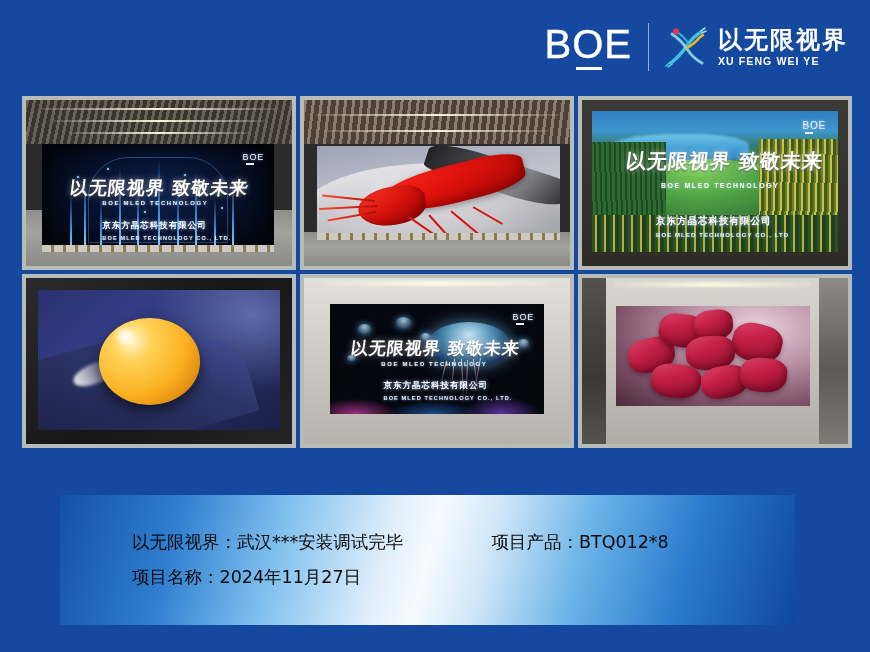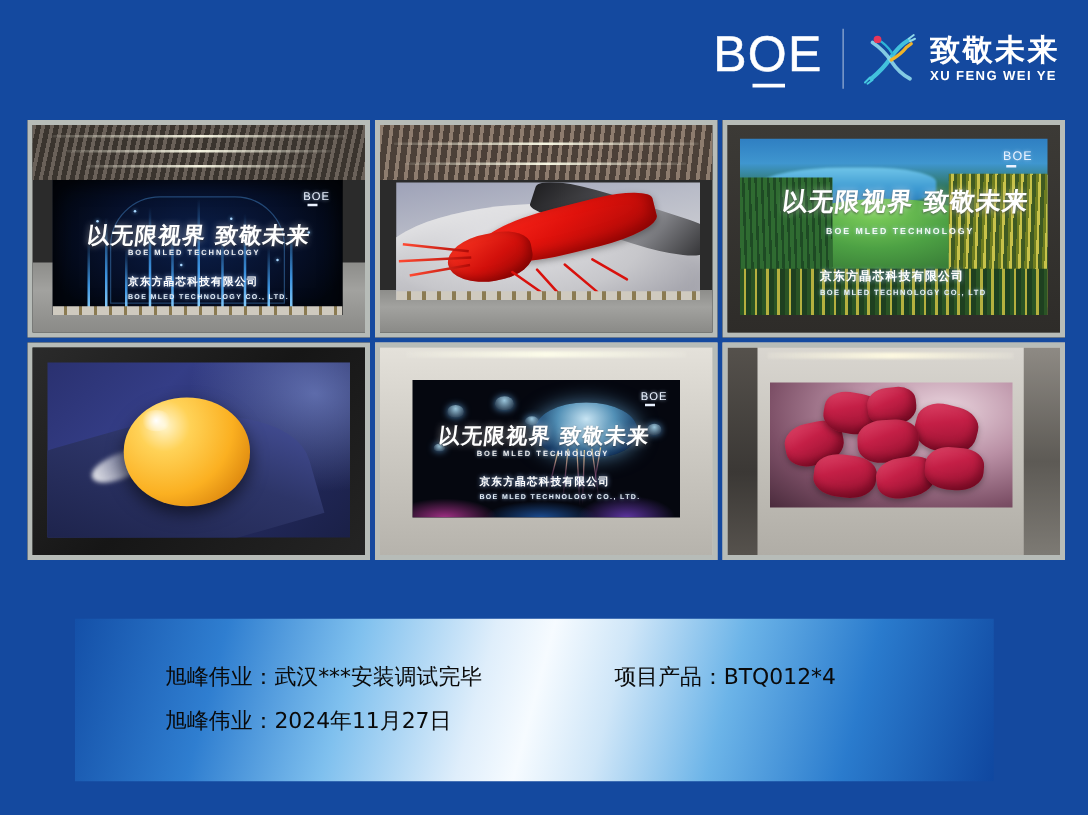--- a/index.html
+++ b/index.html
@@ -463,21 +463,21 @@
         <path d="M9 9 C15 13 20 18 24 24 C28 30 33 35 39 38" stroke="#8fd8ea" stroke-width="3" fill="none" stroke-linecap="round" opacity="0.9"></path>
         <path d="M12 6 C18 9 22 13 25 18" stroke="#2fb3d6" stroke-width="2" fill="none" stroke-linecap="round"></path>
         <path d="M24 23 C29 20 33 17 36 13 L40 10" stroke="#f0b429" stroke-width="2.6" fill="none" stroke-linecap="round"></path>
         <ellipse cx="13" cy="6.5" rx="3.1" ry="2.9" fill="#e8365a"></ellipse>
         <path d="M7 37 L3 41 M9 39 L5 42" stroke="#45c8e0" stroke-width="1.6" stroke-linecap="round"></path>
         <path d="M38 6 L42 3 M39 8 L43 6" stroke="#8fd8ea" stroke-width="1.6" stroke-linecap="round"></path>
       </svg>
     </div>
 
     <div class="xfwy-text">
-      <div class="xfwy-cn">致敬未来</div>
+      <div class="xfwy-cn">以无限视界</div>
       <div class="xfwy-en">XU FENG WEI YE</div>
     </div>
 
   </div>
 </div>
 
 <div class="photo-grid">
 
   <div class="photo" id="p1">
     <div class="photo-inner">
@@ -622,17 +622,17 @@
         <div class="meat" style="left:44%;top:60%;width:24%;height:32%;transform:rotate(-9deg);"></div>
         <div class="meat" style="left:64%;top:52%;width:24%;height:34%;transform:rotate(5deg);"></div>
       </div>
     </div>
   </div>
 
 </div>
 
 <div class="info-banner">
   <div class="info-grid">
-    <div class="info-line">旭峰伟业：武汉***安装调试完毕</div>
-    <div class="info-line info-col-right">项目产品：BTQ012*4</div>
-    <div class="info-line">旭峰伟业：2024年11月27日</div>
+    <div class="info-line">以无限视界：武汉***安装调试完毕</div>
+    <div class="info-line info-col-right">项目产品：BTQ012*8</div>
+    <div class="info-line">项目名称：2024年11月27日</div>
   </div>
 </div>
 
 </body></html>

